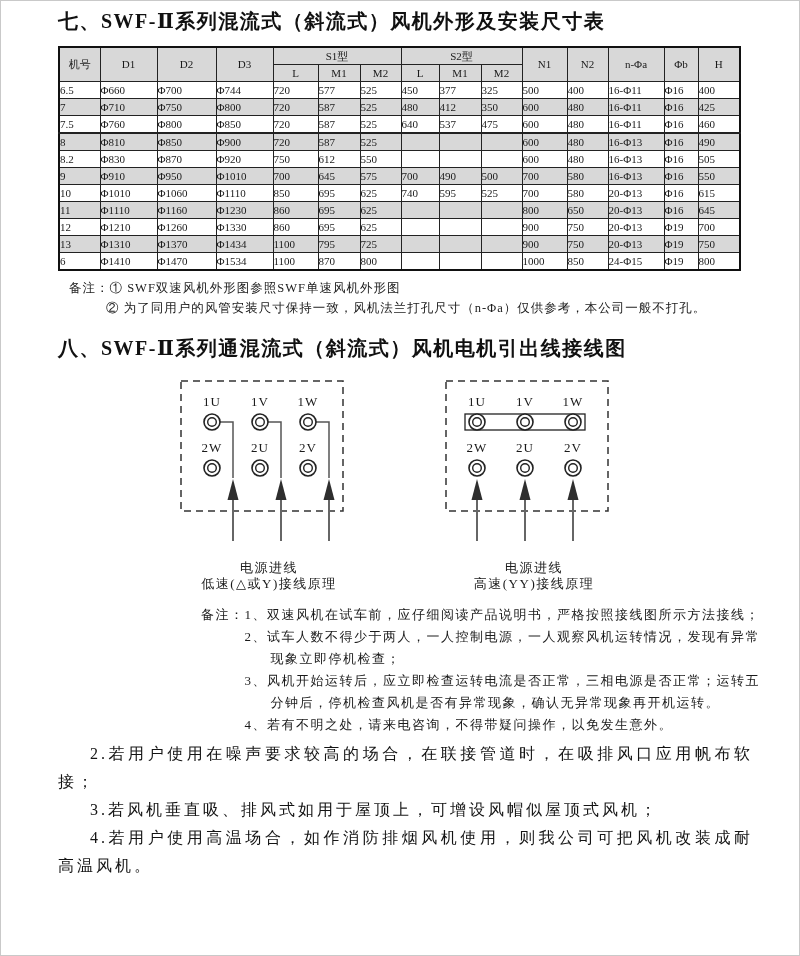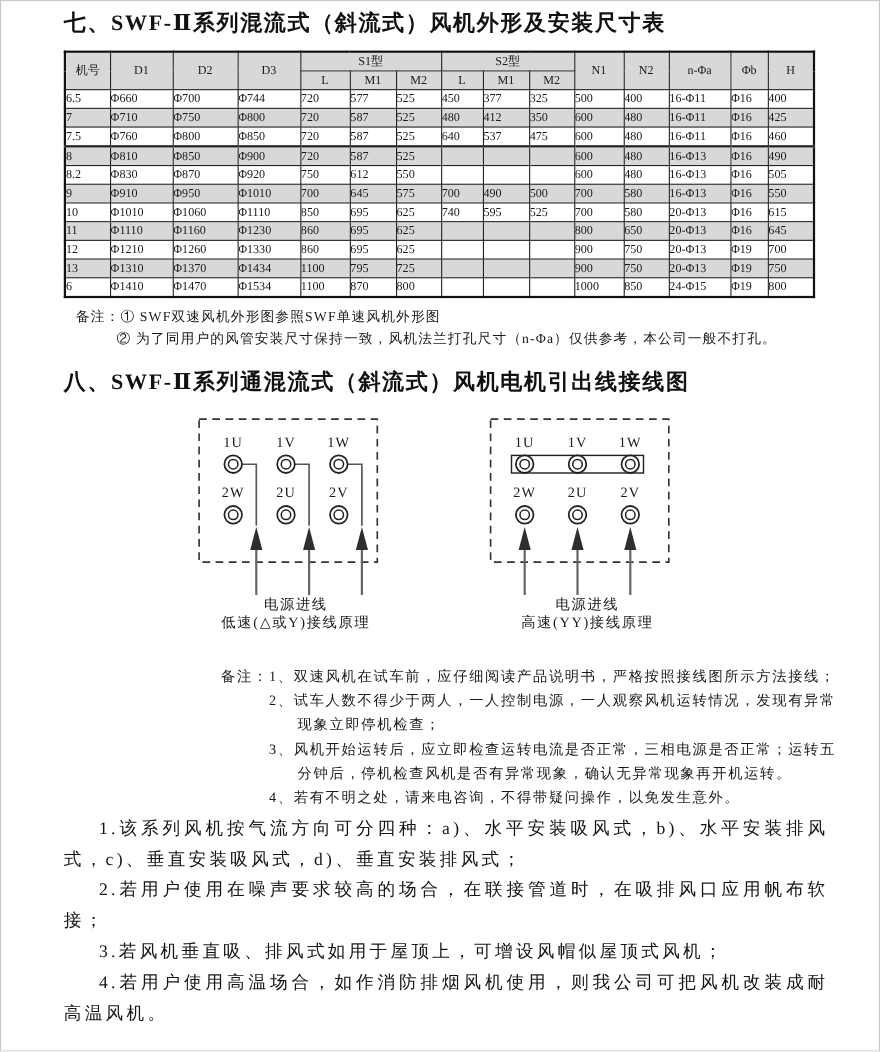--- a/index.html
+++ b/index.html
@@ -74,21 +74,21 @@
   .tlabel {
     font-family: "Liberation Serif", "DejaVu Serif", serif;
     font-size: 13px;
     letter-spacing: 1px;
     fill: #1a1a1a;
     text-anchor: middle;
   }
   .caption {
     position: absolute;
     width: 240px;
-    top: 164px;
+    top: 182px;
     text-align: center;
     font-size: 13px;
     line-height: 15.5px;
     letter-spacing: 1.5px;
   }
   .cap-left  { left: 91px; }
   .cap-right { left: 356px; }
 
   
   .notes8 {
@@ -463,19 +463,18 @@
     <div class="n8-items">
       <div class="n8-item">1、双速风机在试车前，应仔细阅读产品说明书，严格按照接线图所示方法接线；</div>
       <div class="n8-item">2、试车人数不得少于两人，一人控制电源，一人观察风机运转情况，发现有异常现象立即停机检查；</div>
       <div class="n8-item">3、风机开始运转后，应立即检查运转电流是否正常，三相电源是否正常；运转五分钟后，停机检查风机是否有异常现象，确认无异常现象再开机运转。</div>
       <div class="n8-item">4、若有不明之处，请来电咨询，不得带疑问操作，以免发生意外。</div>
     </div>
   </div>
 
 
   <div class="sec9">
-    <p class="para">1.该系列风机按气流方向可分四种：a)、水平安装吸风式，b)、水平安装排风式，c)、垂直安装吸风式，d)、垂直安装排风式；</p>
     <p class="para">2.若用户使用在噪声要求较高的场合，在联接管道时，在吸排风口应用帆布软接；</p>
     <p class="para">3.若风机垂直吸、排风式如用于屋顶上，可增设风帽似屋顶式风机；</p>
     <p class="para">4.若用户使用高温场合，如作消防排烟风机使用，则我公司可把风机改装成耐高温风机。</p>
   </div>
 
 </div>
 
 </body></html>

